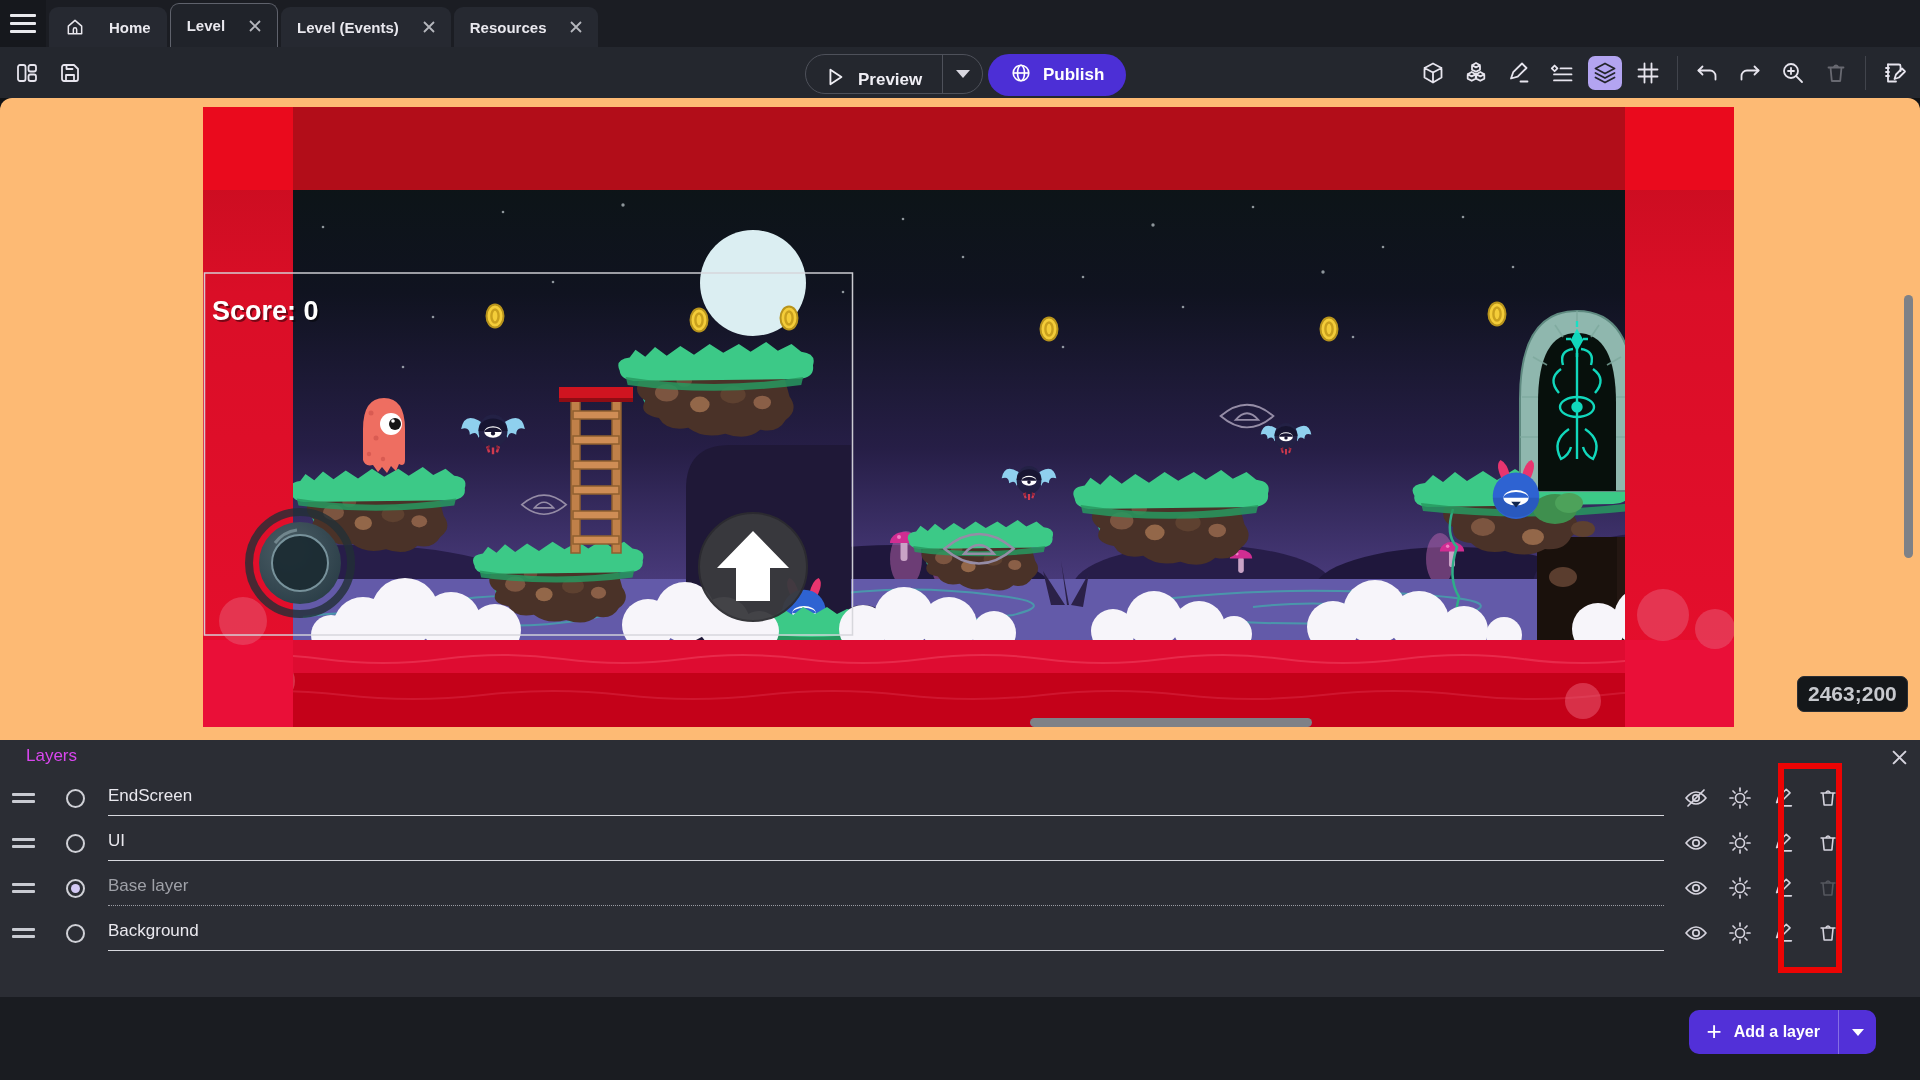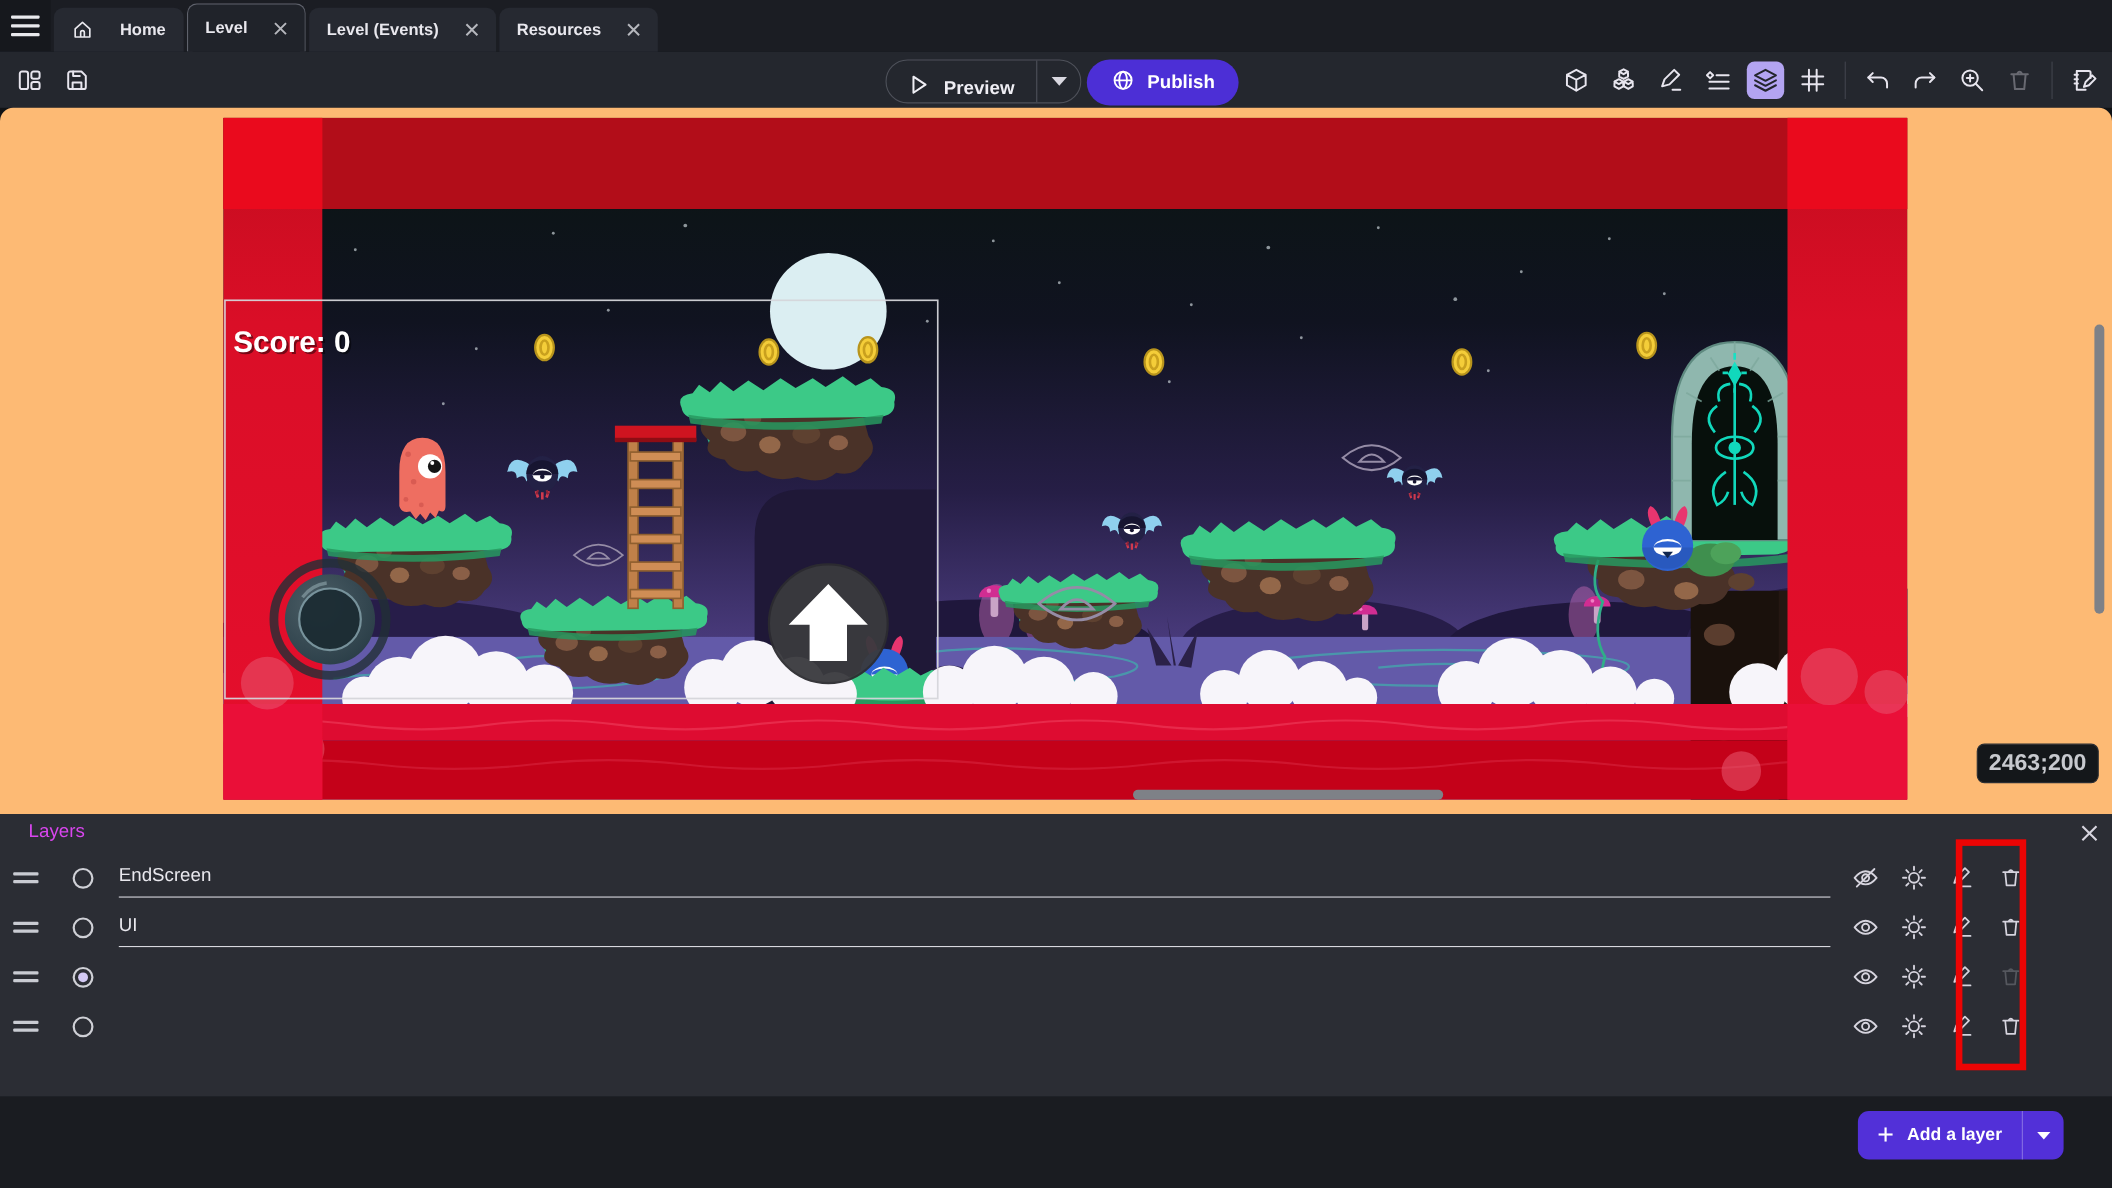--- a/index.html
+++ b/index.html
@@ -608,20 +608,21 @@
         </div>
     </div>
   </div>
 
   <div class="lrow" style="top:126px;">
     <div class="handle">
         <i></i>
         <i></i>
       </div>
     <div class="radio sel"></div>
+    <div class="lname muted">Base layer</div>
     <div class="rowicons">
       <div class="ric">
           <svg width="26" height="26" viewBox="0 0 26 26">
             <path d="M3 13 q10 -12 20 0 q-10 12 -20 0 Z"></path>
             <circle cx="13" cy="13" r="3.2"></circle>
           </svg>
         </div>
       <div class="ric">
           <svg width="26" height="26" viewBox="0 0 26 26">
             <circle cx="13" cy="13" r="4.5"></circle>
@@ -641,20 +642,21 @@
         </div>
     </div>
   </div>
 
   <div class="lrow" style="top:171px;">
     <div class="handle">
         <i></i>
         <i></i>
       </div>
     <div class="radio"></div>
+    <div class="lname">Background</div>
     <div class="rowicons">
       <div class="ric">
           <svg width="26" height="26" viewBox="0 0 26 26">
             <path d="M3 13 q10 -12 20 0 q-10 12 -20 0 Z"></path>
             <circle cx="13" cy="13" r="3.2"></circle>
           </svg>
         </div>
       <div class="ric">
           <svg width="26" height="26" viewBox="0 0 26 26">
             <circle cx="13" cy="13" r="4.5"></circle>

